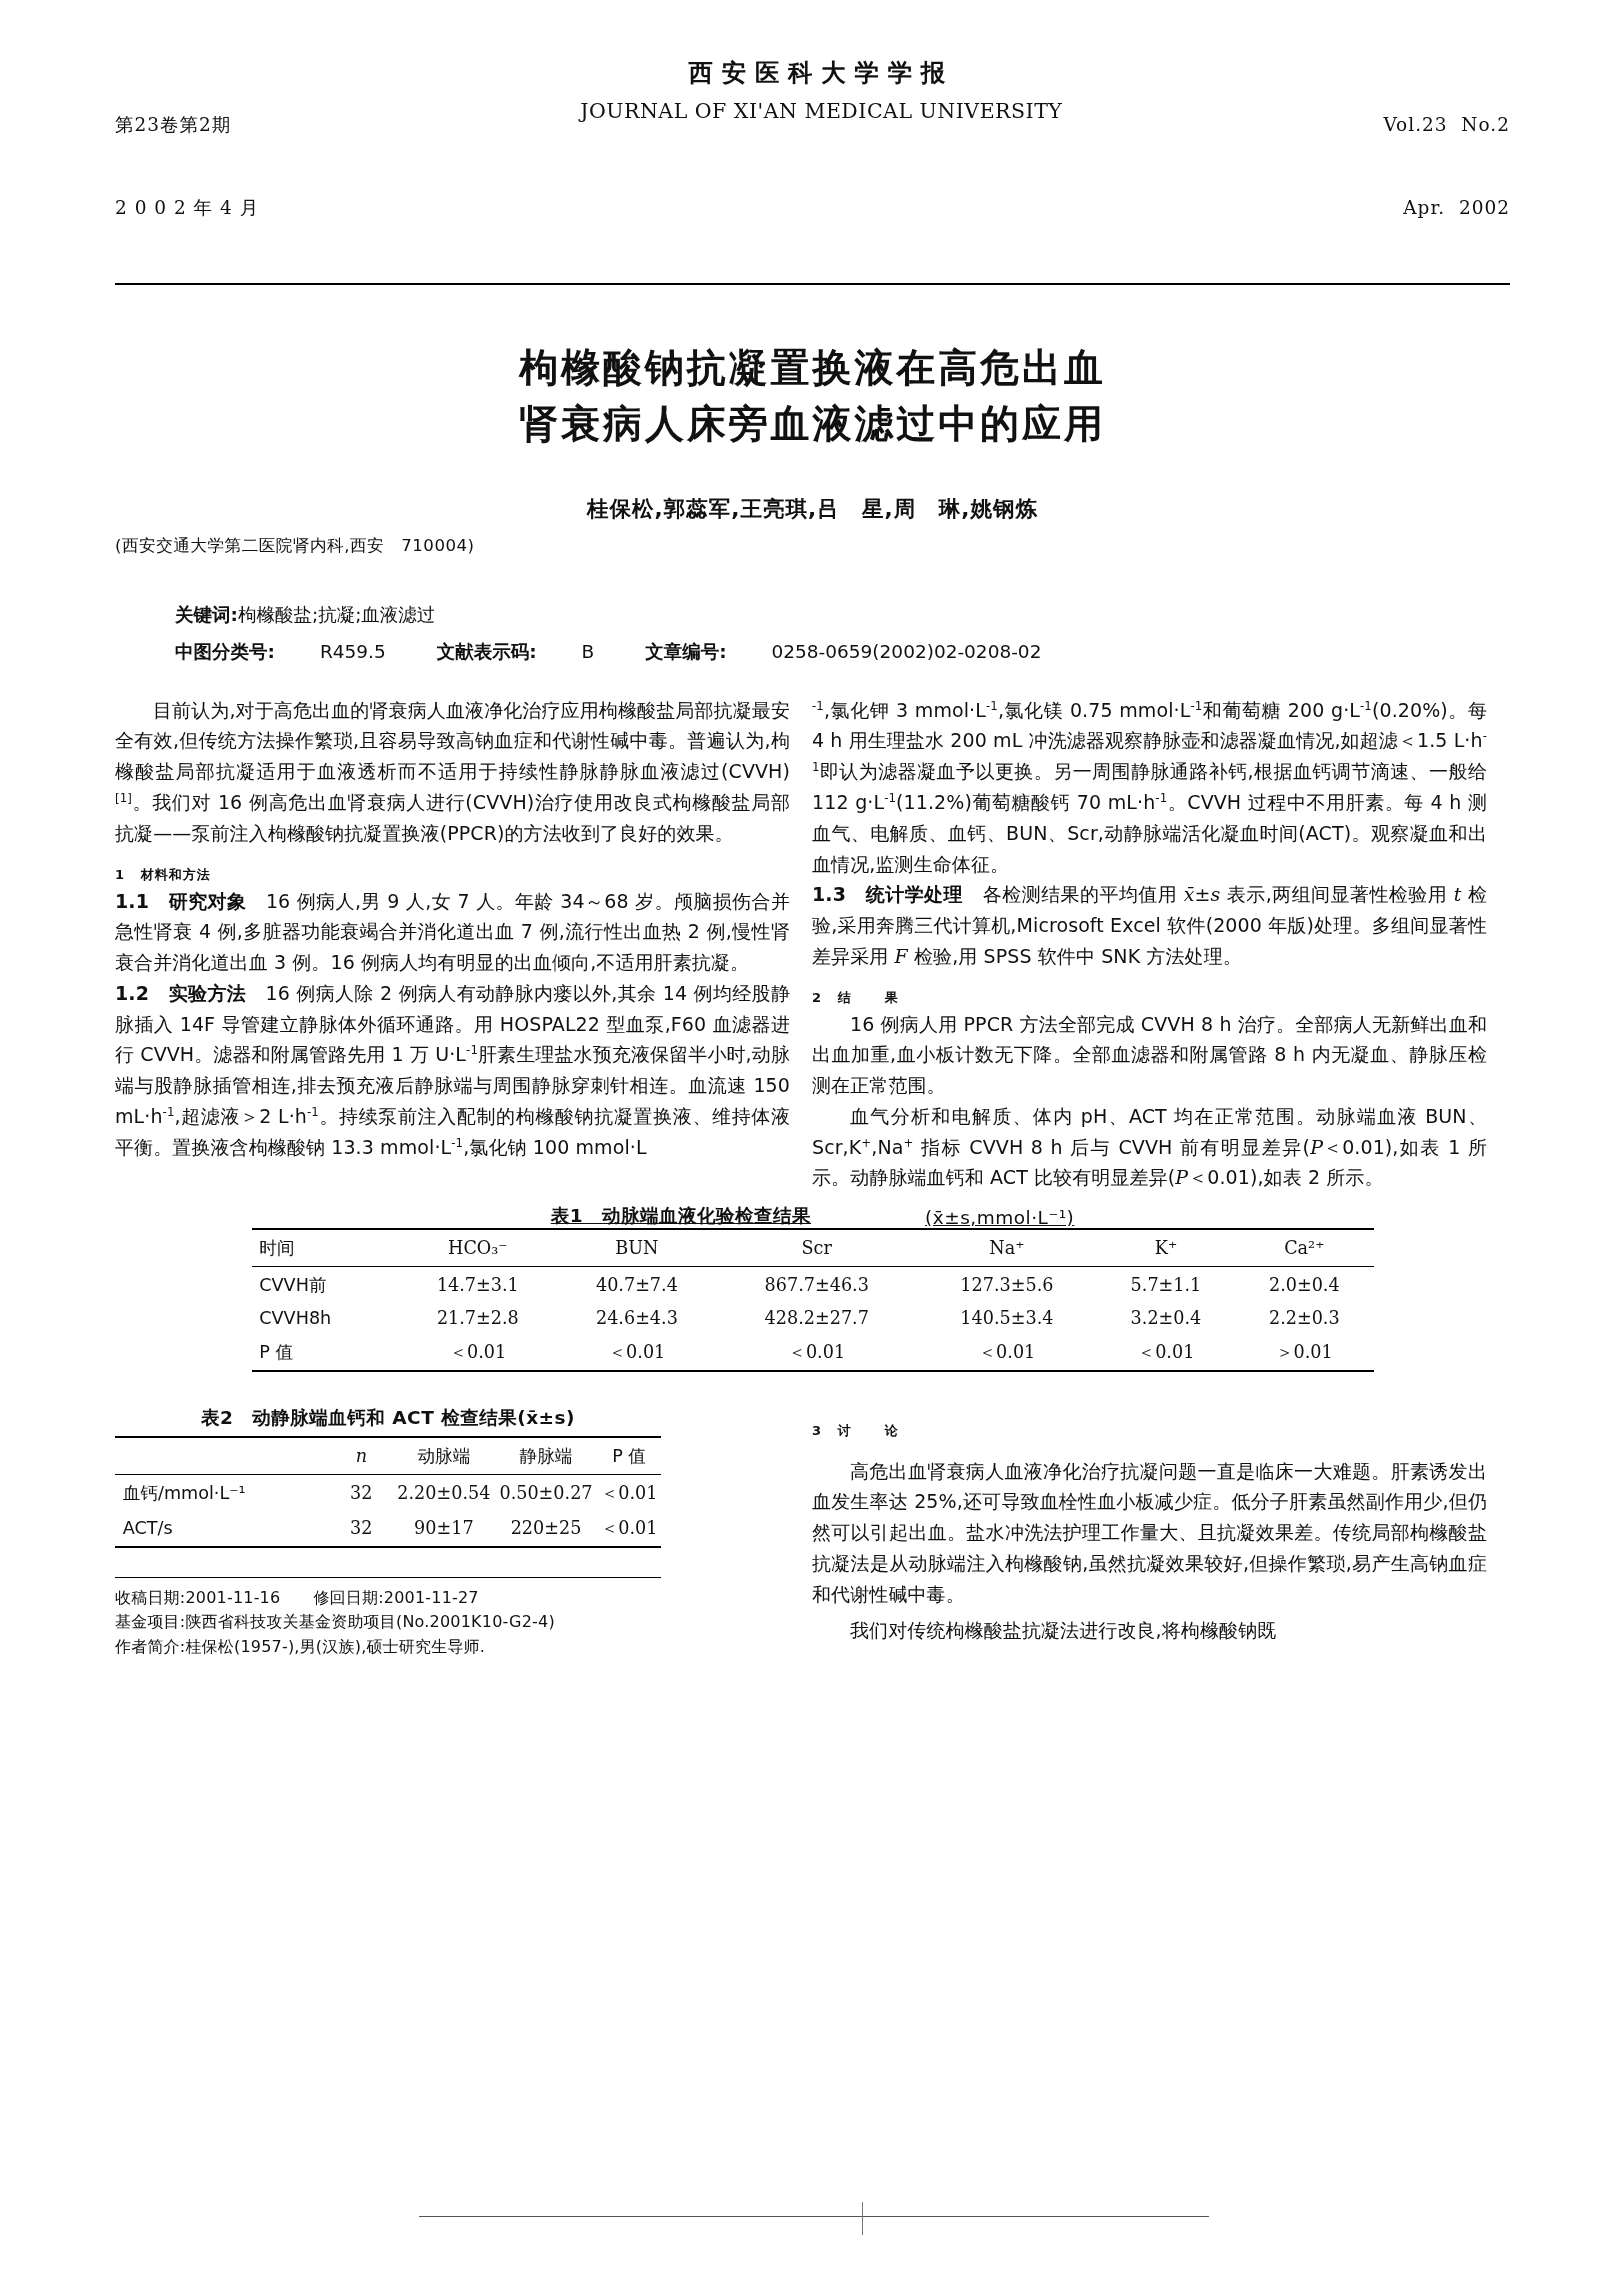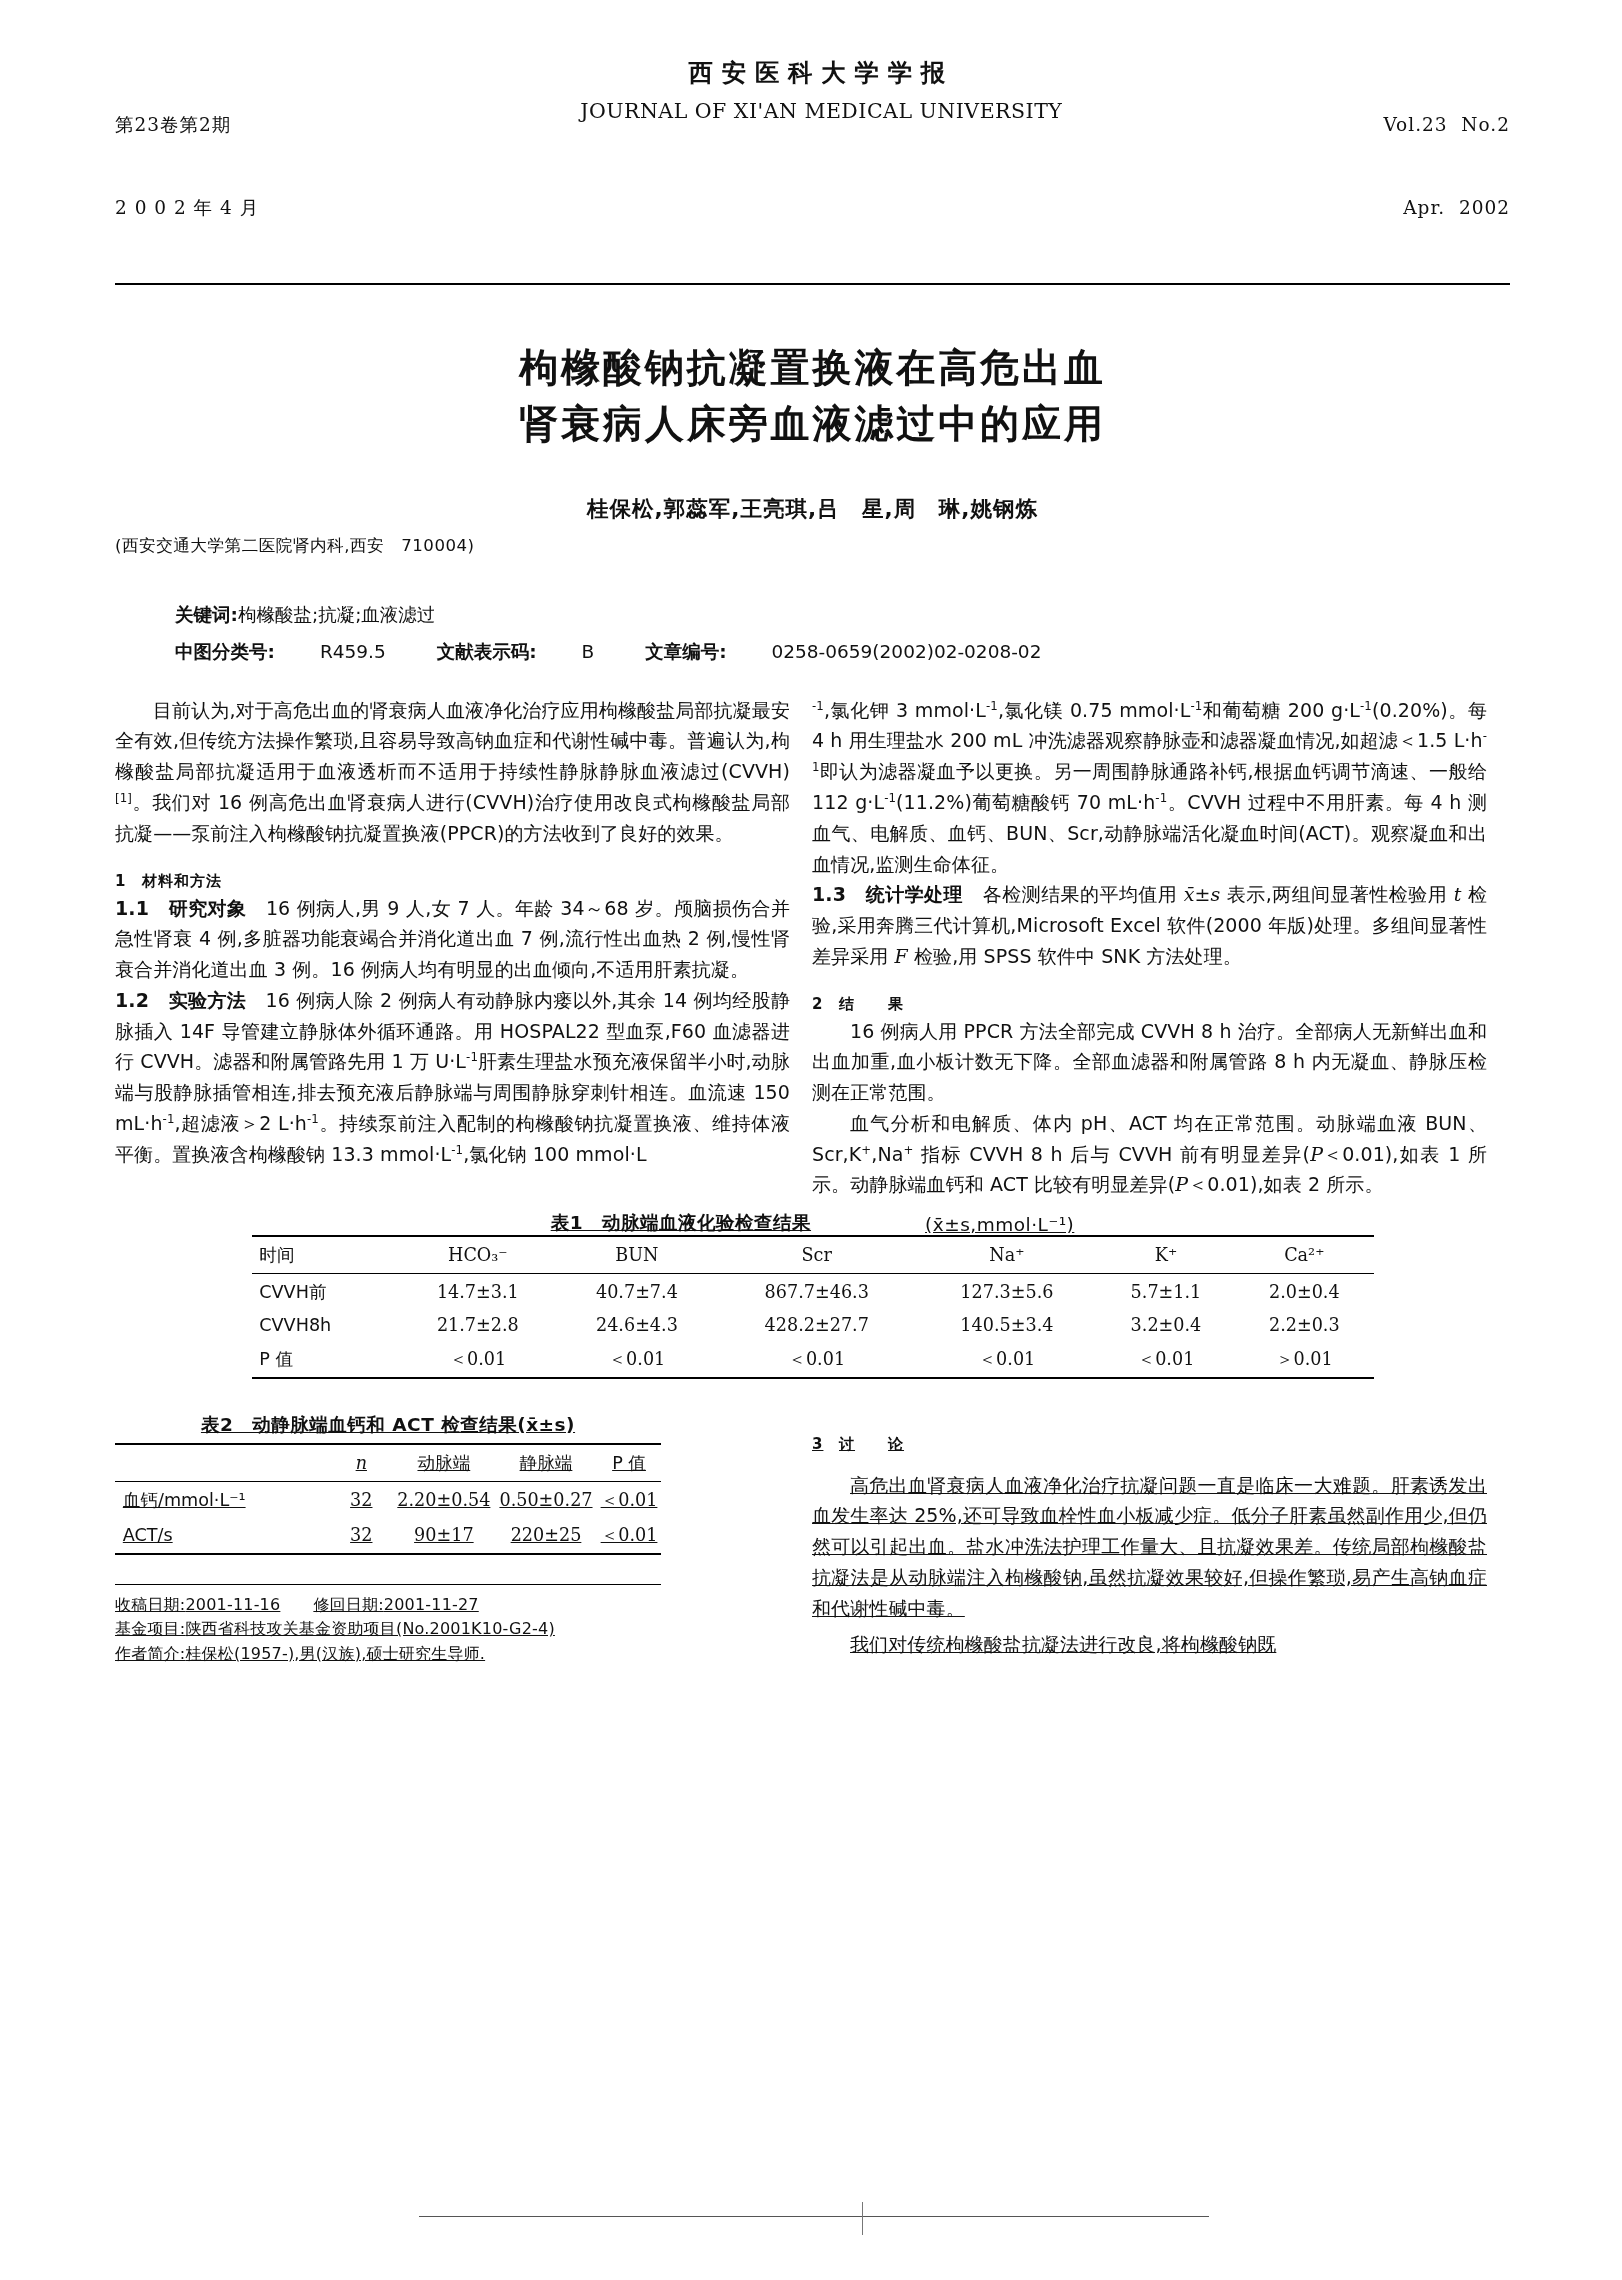--- a/index.html
+++ b/index.html
@@ -85,23 +85,23 @@
   p.body{
     font-size:19px;
     line-height:1.62;
     margin:0;
     text-align:justify;
     text-justify:inter-ideograph;
     letter-spacing:0.1px;
   }
   p.indent{text-indent:2em;}
   .sec{
-    font-size:15px;
+    font-size:13px;
     font-weight:700;
-    margin:23px 0 2px 0;
+    margin:17px 0 2px 0;
     letter-spacing:1px;
   }
   .sec .num{margin-right:15.6px;}
   .sec-wide .gap{display:inline-block;width:33px;}
   .subsec-run{font-weight:700;}
   sup,sub{font-size:.62em;}
   .ital{font-style:italic;font-family:"DejaVu Serif","Liberation Serif",serif;}
 
   
   .tbl-wrap{margin:15.6px 0 5.9px 0;}
@@ -274,21 +274,21 @@
             <td>＜0.01</td>
             <td>＜0.01</td>
             <td>＜0.01</td>
             <td>＜0.01</td>
             <td>＞0.01</td>
           </tr>
         </tbody>
       </table>
     </div>
 
-    <div class="cols" style="margin-top:33px;text-decoration:underline;">
+    <div class="cols" style="margin-top:33px;">
 
       <div class="col">
         <div class="t2block">
           <div class="tbl-cap">表2　动静脉端血钙和 ACT 检查结果(x̄±s)</div>
           <table class="t2">
             <thead>
               <tr>
                 <th class="rowhead" style="width:205px;"></th>
                 <th class="ital" style="width:59px;">n</th>
                 <th class="cn">动脉端</th>

